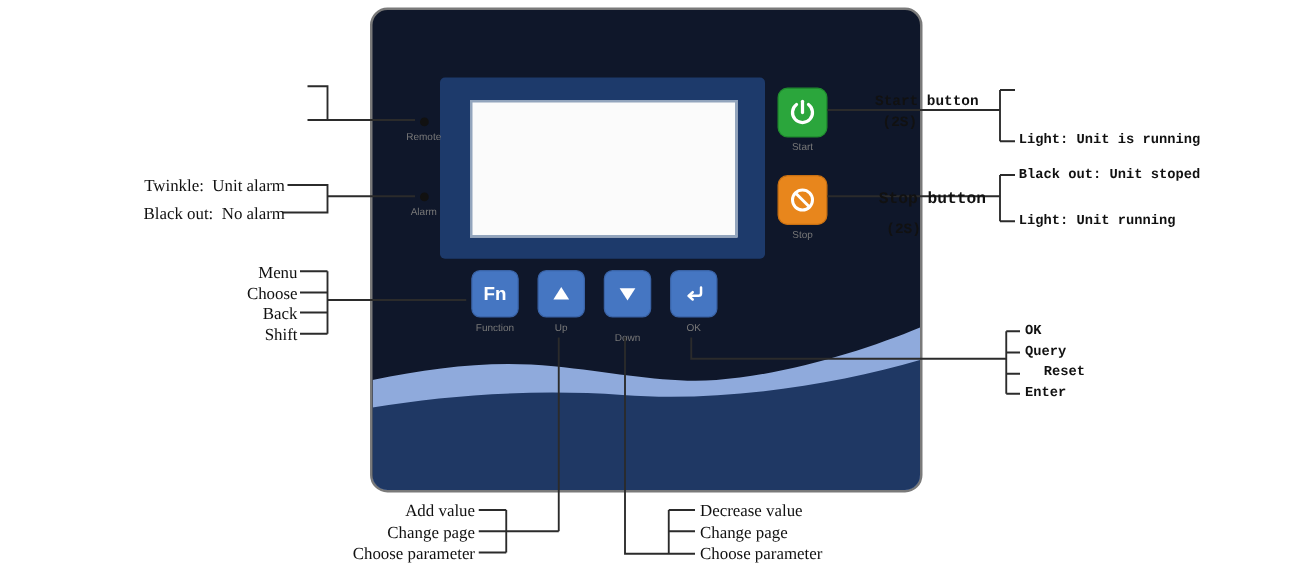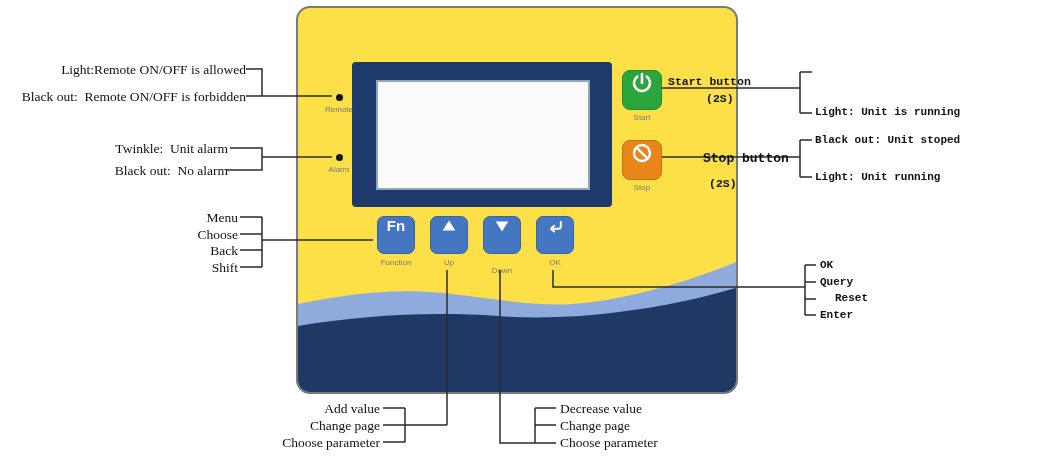--- a/index.html
+++ b/index.html
@@ -3,40 +3,40 @@
 <meta charset="utf-8">
 <style>
   html,body{margin:0;padding:0;background:#ffffff;}
   .stage{
     position:relative;width:1040px;height:462px;background:#ffffff;
     font-family:"Liberation Serif",serif;overflow:hidden;
   }
   
   .panel{
     position:absolute;left:296px;top:6px;width:438px;height:384px;
-    background:#fde047;border:2px solid #7a7a7a;border-radius:14px;overflow:hidden;
+    background:#0f172a;border:2px solid #7a7a7a;border-radius:14px;overflow:hidden;
   }
   .wave{position:absolute;left:0;top:0;width:100%;height:100%;}
   .display{
     position:absolute;left:54px;top:54px;width:260px;height:145px;
     background:#1d3a6b;border-radius:4px;
   }
   .screen{
     position:absolute;left:24px;top:18px;width:210px;height:106px;
     background:#fbfbfb;border:2px solid #93a5bd;
   }
   .dot{position:absolute;width:7px;height:7px;border-radius:50%;background:#111;}
   .tiny{
     position:absolute;font-family:"Liberation Sans",sans-serif;font-size:8px;
     color:#787878;text-align:center;line-height:9px;
   }
   .btn{
     position:absolute;width:38px;height:38px;background:#4576c2;
     border:1px solid #3a63a6;border-radius:7px;
-    display:flex;align-items:flex-start;justify-content:center;box-sizing:border-box;
+    display:flex;align-items:center;justify-content:center;box-sizing:border-box;
   }
   .btn-start{width:40px;height:40px;background:#2ba63c;border-color:#1f8c2e;border-radius:8px;}
   .btn-stop{width:40px;height:40px;background:#e8861c;border-color:#c76f12;border-radius:8px;}
   .fn-text{font-family:"Liberation Sans",sans-serif;font-weight:bold;font-size:15px;color:#fff;}
   
   .ann-serif{
     position:absolute;font-size:13.5px;color:#111;white-space:pre;line-height:15px;
   }
   .ann-mono{
     position:absolute;font-family:"Liberation Mono",monospace;font-weight:bold;
@@ -116,32 +116,30 @@
     <path d="M246 69 H262 V96 H332 M246 96 H262"></path>
     <path d="M230 148 H262 V170 H226 M262 157 H332"></path>
     <path d="M240 217 H262 M240 234 H262 M240 250 H262 M240 267 H262 M262 217 V267 M262 240 H373"></path>
     <path d="M662 88 H800 M800 72 V113 M800 72 H812 M800 113 H812"></path>
     <path d="M662 157 H800 M800 140 V177 M800 140 H812 M800 177 H812"></path>
     <path d="M553 270 V287 H805 M805 265 V315 M805 265 H816 M805 282 H816 M805 299 H816 M805 315 H816"></path>
     <path d="M383 408 H405 M383 425 H405 M383 442 H405 M405 408 V442 M405 425 H447 M447 425 V270"></path>
     <path d="M500 270 V443 H535 M535 408 V443 M535 408 H556 M535 425 H556 M535 443 H556"></path>
   </svg>
 
-  <div class="ann-serif right-align" style="right:794px;top:62px;">Light:Remote ON/OFF is allowed</div>
-  <div class="ann-serif right-align" style="right:794px;top:89px;">Black out:  Remote ON/OFF is forbidden</div>
 
   <div class="ann-serif right-align" style="right:812px;top:141px;">Twinkle:  Unit alarm</div>
   <div class="ann-serif right-align" style="right:812px;top:163px;">Black out:  No alarm</div>
 
   <div class="ann-serif right-align" style="right:802px;top:210px;">Menu</div>
   <div class="ann-serif right-align" style="right:802px;top:227px;">Choose</div>
   <div class="ann-serif right-align" style="right:802px;top:243px;">Back</div>
   <div class="ann-serif right-align" style="right:802px;top:260px;">Shift</div>
 
-  <div class="ann-mono" style="left:668px;top:75px;font-size:11.5px;">Start button</div>
+  <div class="ann-mono" style="left:700px;top:75px;font-size:11.5px;">Start button</div>
   <div class="ann-mono" style="left:706px;top:92px;font-size:11.5px;">(2S)</div>
   <div class="ann-mono" style="left:815px;top:106px;">Light: Unit is running</div>
 
   <div class="ann-mono" style="left:815px;top:134px;">Black out: Unit stoped</div>
   <div class="ann-mono" style="left:703px;top:152px;font-size:13px;">Stop button</div>
   <div class="ann-mono" style="left:709px;top:177px;font-size:11.5px;">(2S)</div>
   <div class="ann-mono" style="left:815px;top:171px;">Light: Unit running</div>
 
   <div class="ann-mono" style="left:820px;top:259px;">OK</div>
   <div class="ann-mono" style="left:820px;top:276px;">Query</div>

